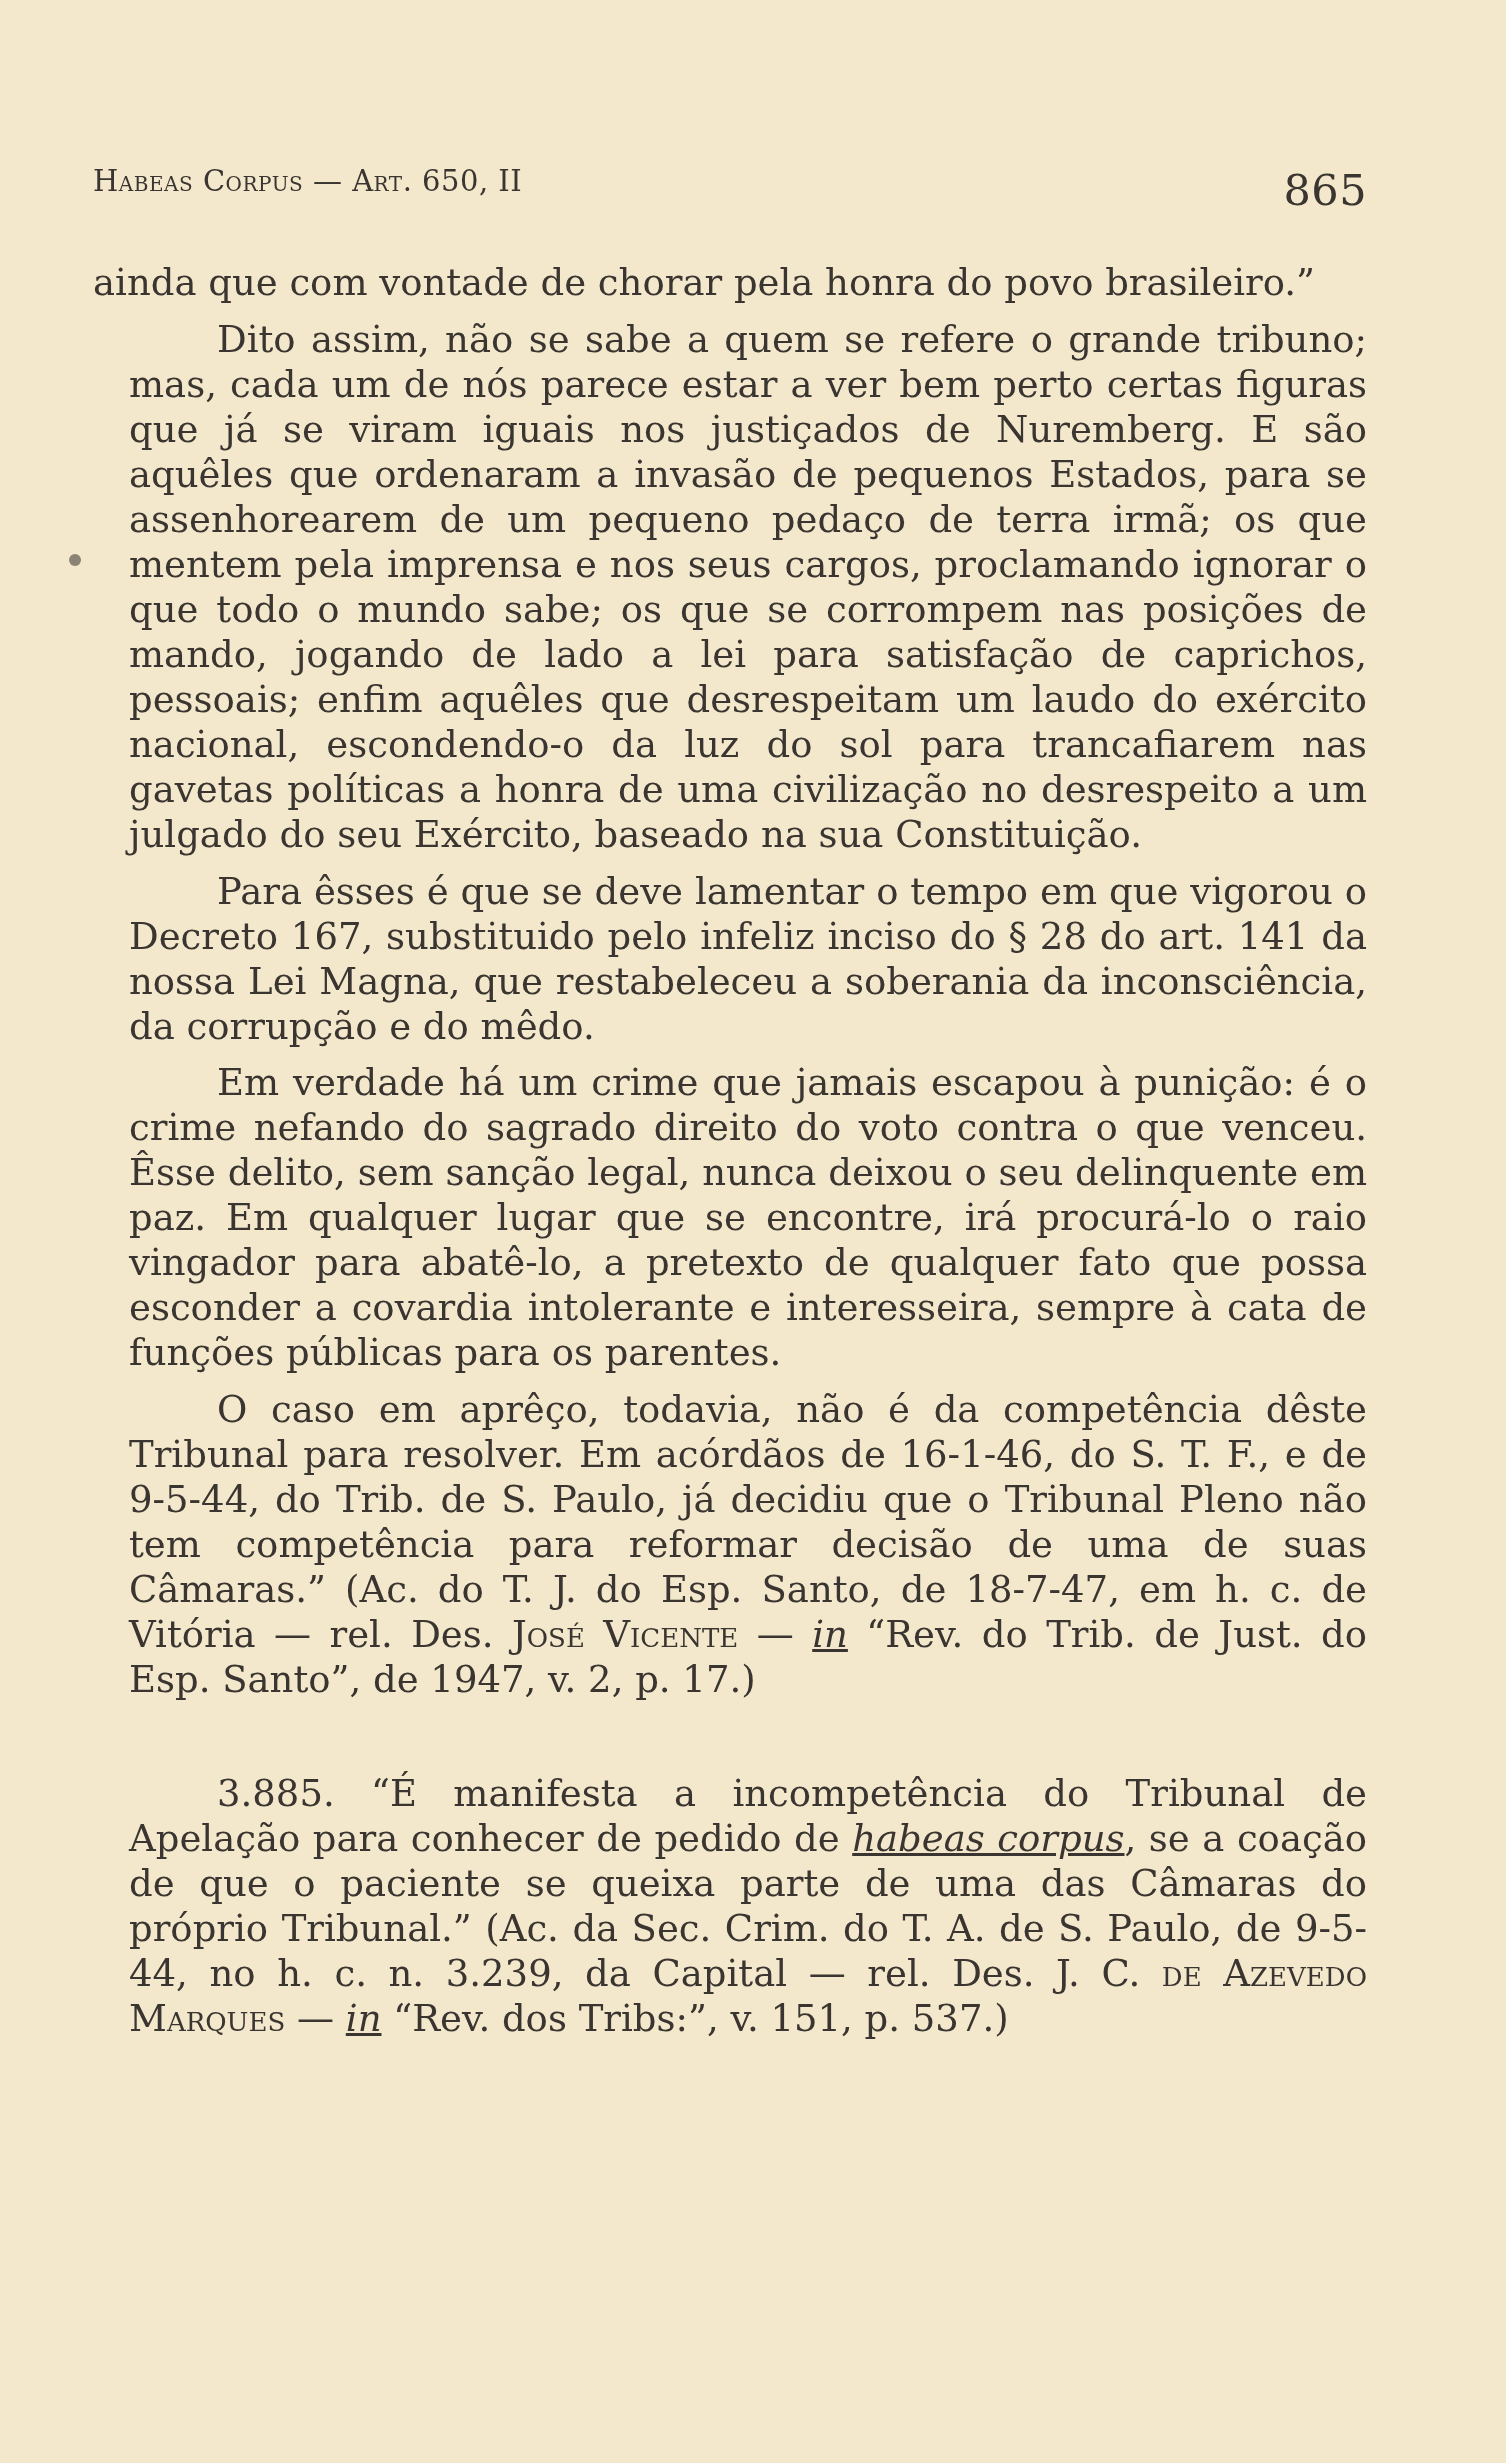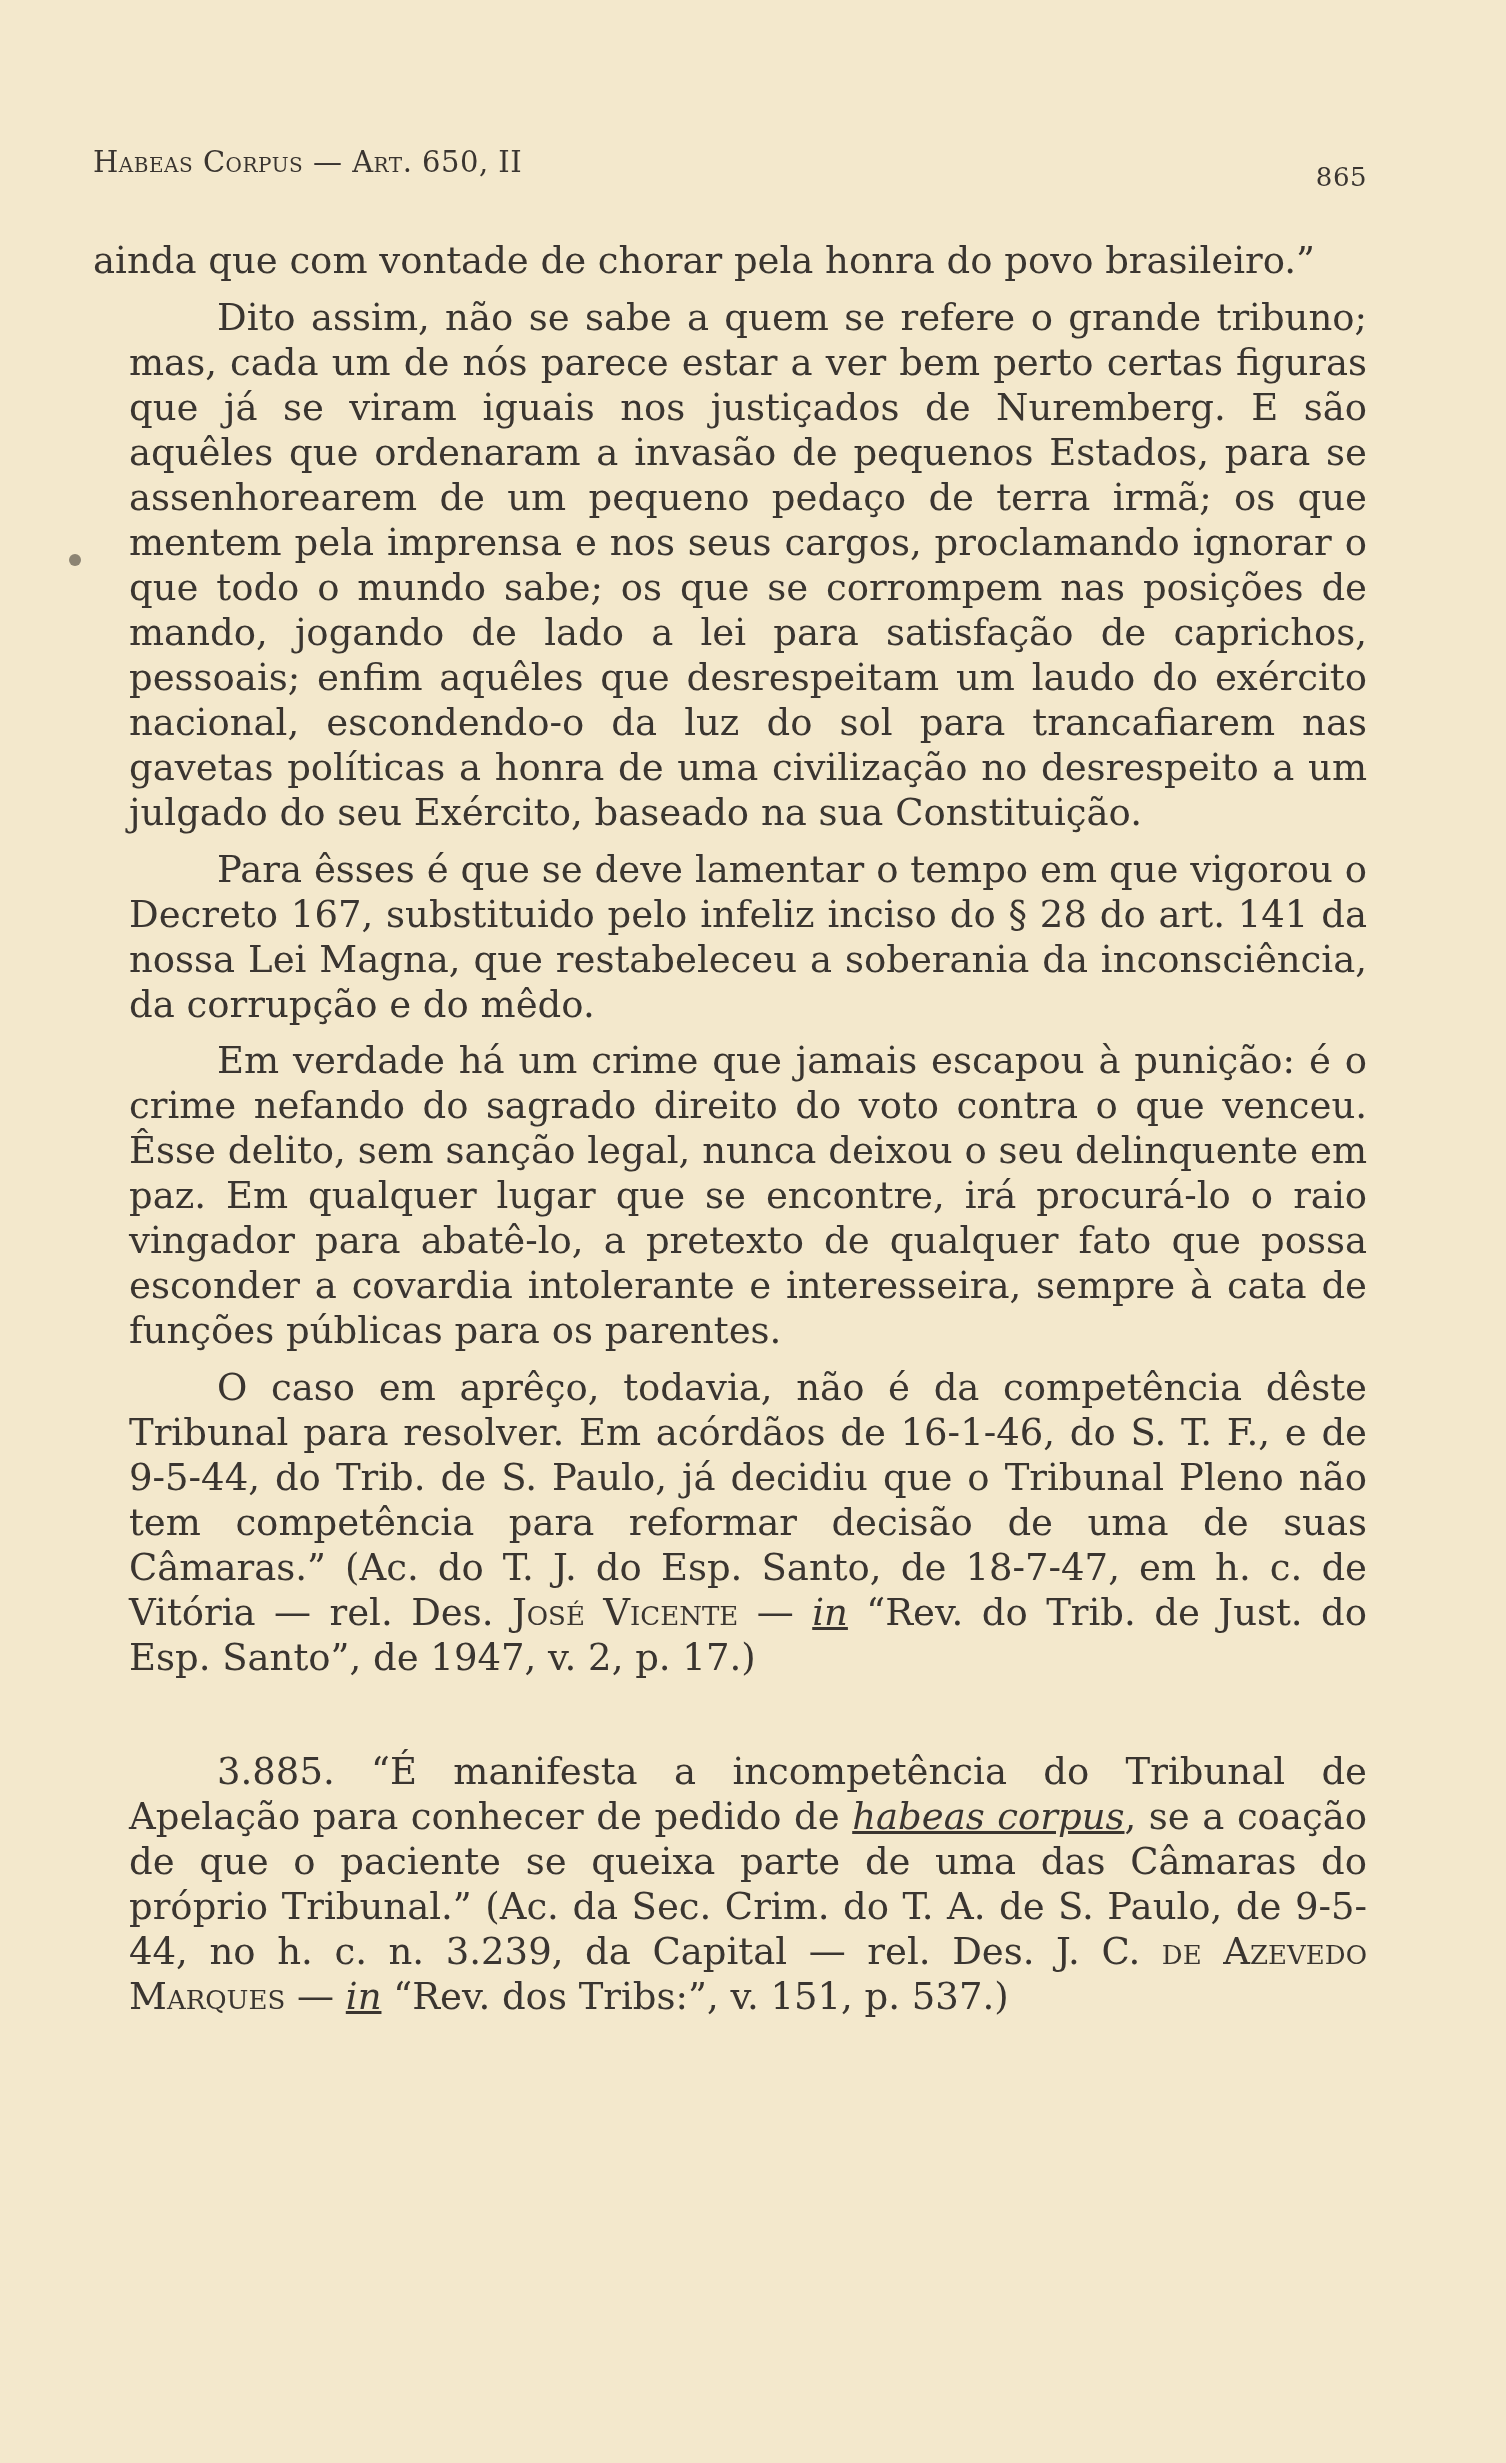--- a/index.html
+++ b/index.html
@@ -8,33 +8,33 @@
     height: 2463px;
     background: #f3e8cc;
     color: #3a3530;
     font-family: "DejaVu Serif", "Liberation Serif", serif;
     position: relative;
     overflow: hidden;
   }
   .page {
     position: absolute;
     left: 93px;
-    top: 145px;
+    top: 151px;
     width: 1274px;
   }
   .running-head {
     display: flex;
     justify-content: space-between;
     align-items: baseline;
     font-size: 29px;
     letter-spacing: 0.5px;
     margin-bottom: 59px;
   }
   .running-head .title { font-variant: small-caps; }
-  .running-head .page-number { font-size: 26px; position: relative; top: 13.7px; }
+  .running-head .page-number { font-size: 43px; position: relative; top: 13.7px; }
   .para {
     font-size: 37px;
     line-height: 45px;
     text-align: justify;
     margin: 0;
     hyphens: manual;
   }
   .para.indent { text-indent: 88px; margin-left: 36px; }
   .para + .para { margin-top: 11.8px; }
   .para.gap-before { margin-top: 69px; }

